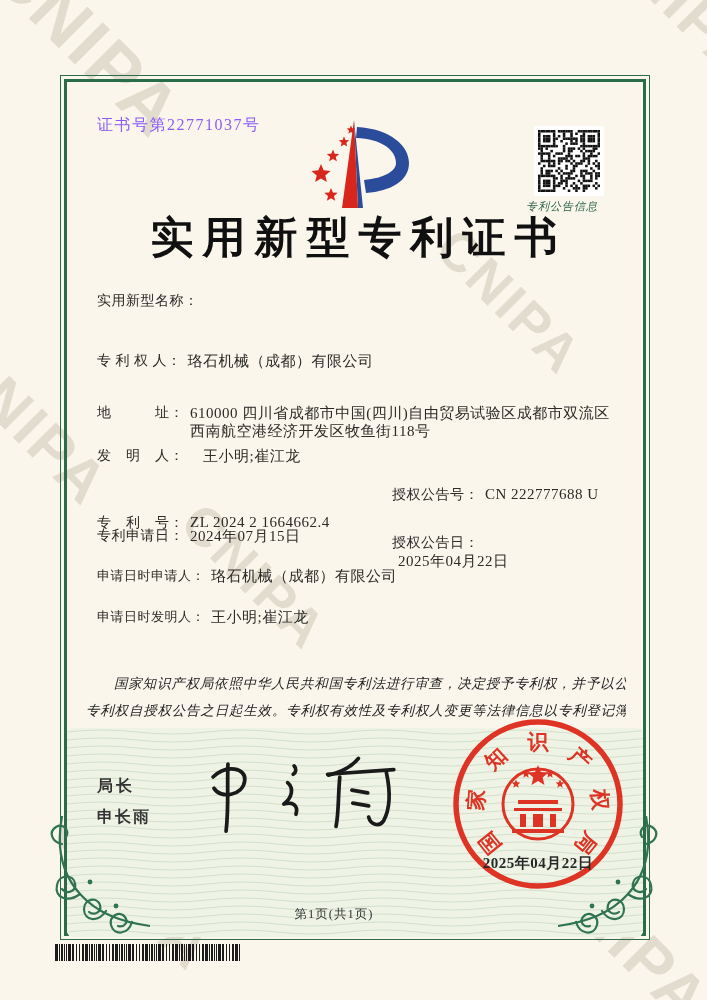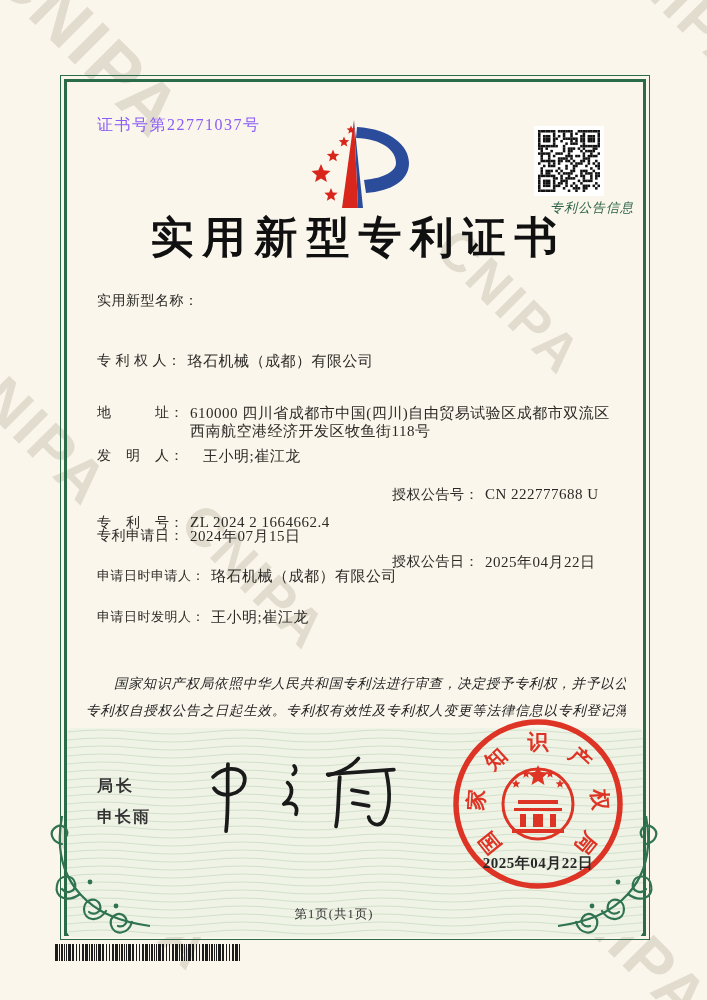--- a/index.html
+++ b/index.html
@@ -12,22 +12,22 @@
   .frame{position:absolute;left:60px;top:75px;width:588px;height:863px;
          border:1.5px solid #2a6b4a;z-index:2;}
   .frame-inner{position:absolute;left:3px;top:3px;right:3px;bottom:3px;border:3px solid #2a6b4a;}
   
   .content{position:absolute;inset:0;z-index:3;}
   .certno{position:absolute;left:97px;top:115px;font-size:16px;letter-spacing:1.5px;color:#8b5cf6;}
   .logo{position:absolute;left:297px;top:118px;}
   .qr{position:absolute;left:534px;top:126px;width:70px;height:70px;background:#ffffff;
       display:flex;align-items:center;justify-content:center;}
   .qr svg{width:62px;height:62px;}
-  .qr-label{position:absolute;left:538px;top:199px;width:108px;text-align:center;
-            font-size:13px;font-style:italic;color:#2c6148;letter-spacing:1px;}
+  .qr-label{position:absolute;left:490px;top:199px;width:108px;text-align:right;
+            font-size:11px;font-style:italic;color:#2c6148;letter-spacing:1px;}
   .title{position:absolute;left:60px;top:209px;width:588px;text-align:center;
          font-size:43px;font-weight:700;letter-spacing:9px;text-indent:9px;color:#101010;}
   .row{position:absolute;left:97px;display:flex;align-items:flex-start;}
   .lab{font-size:14px;white-space:nowrap;letter-spacing:.5px;}
   .lab.small{font-size:13px;text-align:right;}
   .val{font-size:15px;margin-left:6px;letter-spacing:.5px;}
   .val.wrap{width:428px;line-height:18px;}
   .row2{position:absolute;left:392px;display:flex;align-items:flex-start;}
   .decl{position:absolute;left:86px;top:670px;width:540px;font-size:13.5px;font-style:italic;
         line-height:27px;letter-spacing:.8px;color:#222;overflow:hidden;}
@@ -437,21 +437,21 @@
     </div>
     <div class="row2" style="top:486px;">
       <span class="lab">授权公告号：</span>
       <span class="val">CN 222777688 U</span>
     </div>
 
     <div class="row" style="top:527px;">
       <span class="lab">专利申请日：</span>
       <span class="val">2024年07月15日</span>
     </div>
-    <div class="row2" style="top:553px;">
+    <div class="row2" style="top:534px;flex-direction:column;">
       <span class="lab">授权公告日：</span>
       <span class="val">2025年04月22日</span>
     </div>
 
     <div class="row" style="top:567px;">
       <span class="lab small">申请日时申请人：</span>
       <span class="val">珞石机械（成都）有限公司</span>
     </div>
 
     <div class="row" style="top:608px;">

